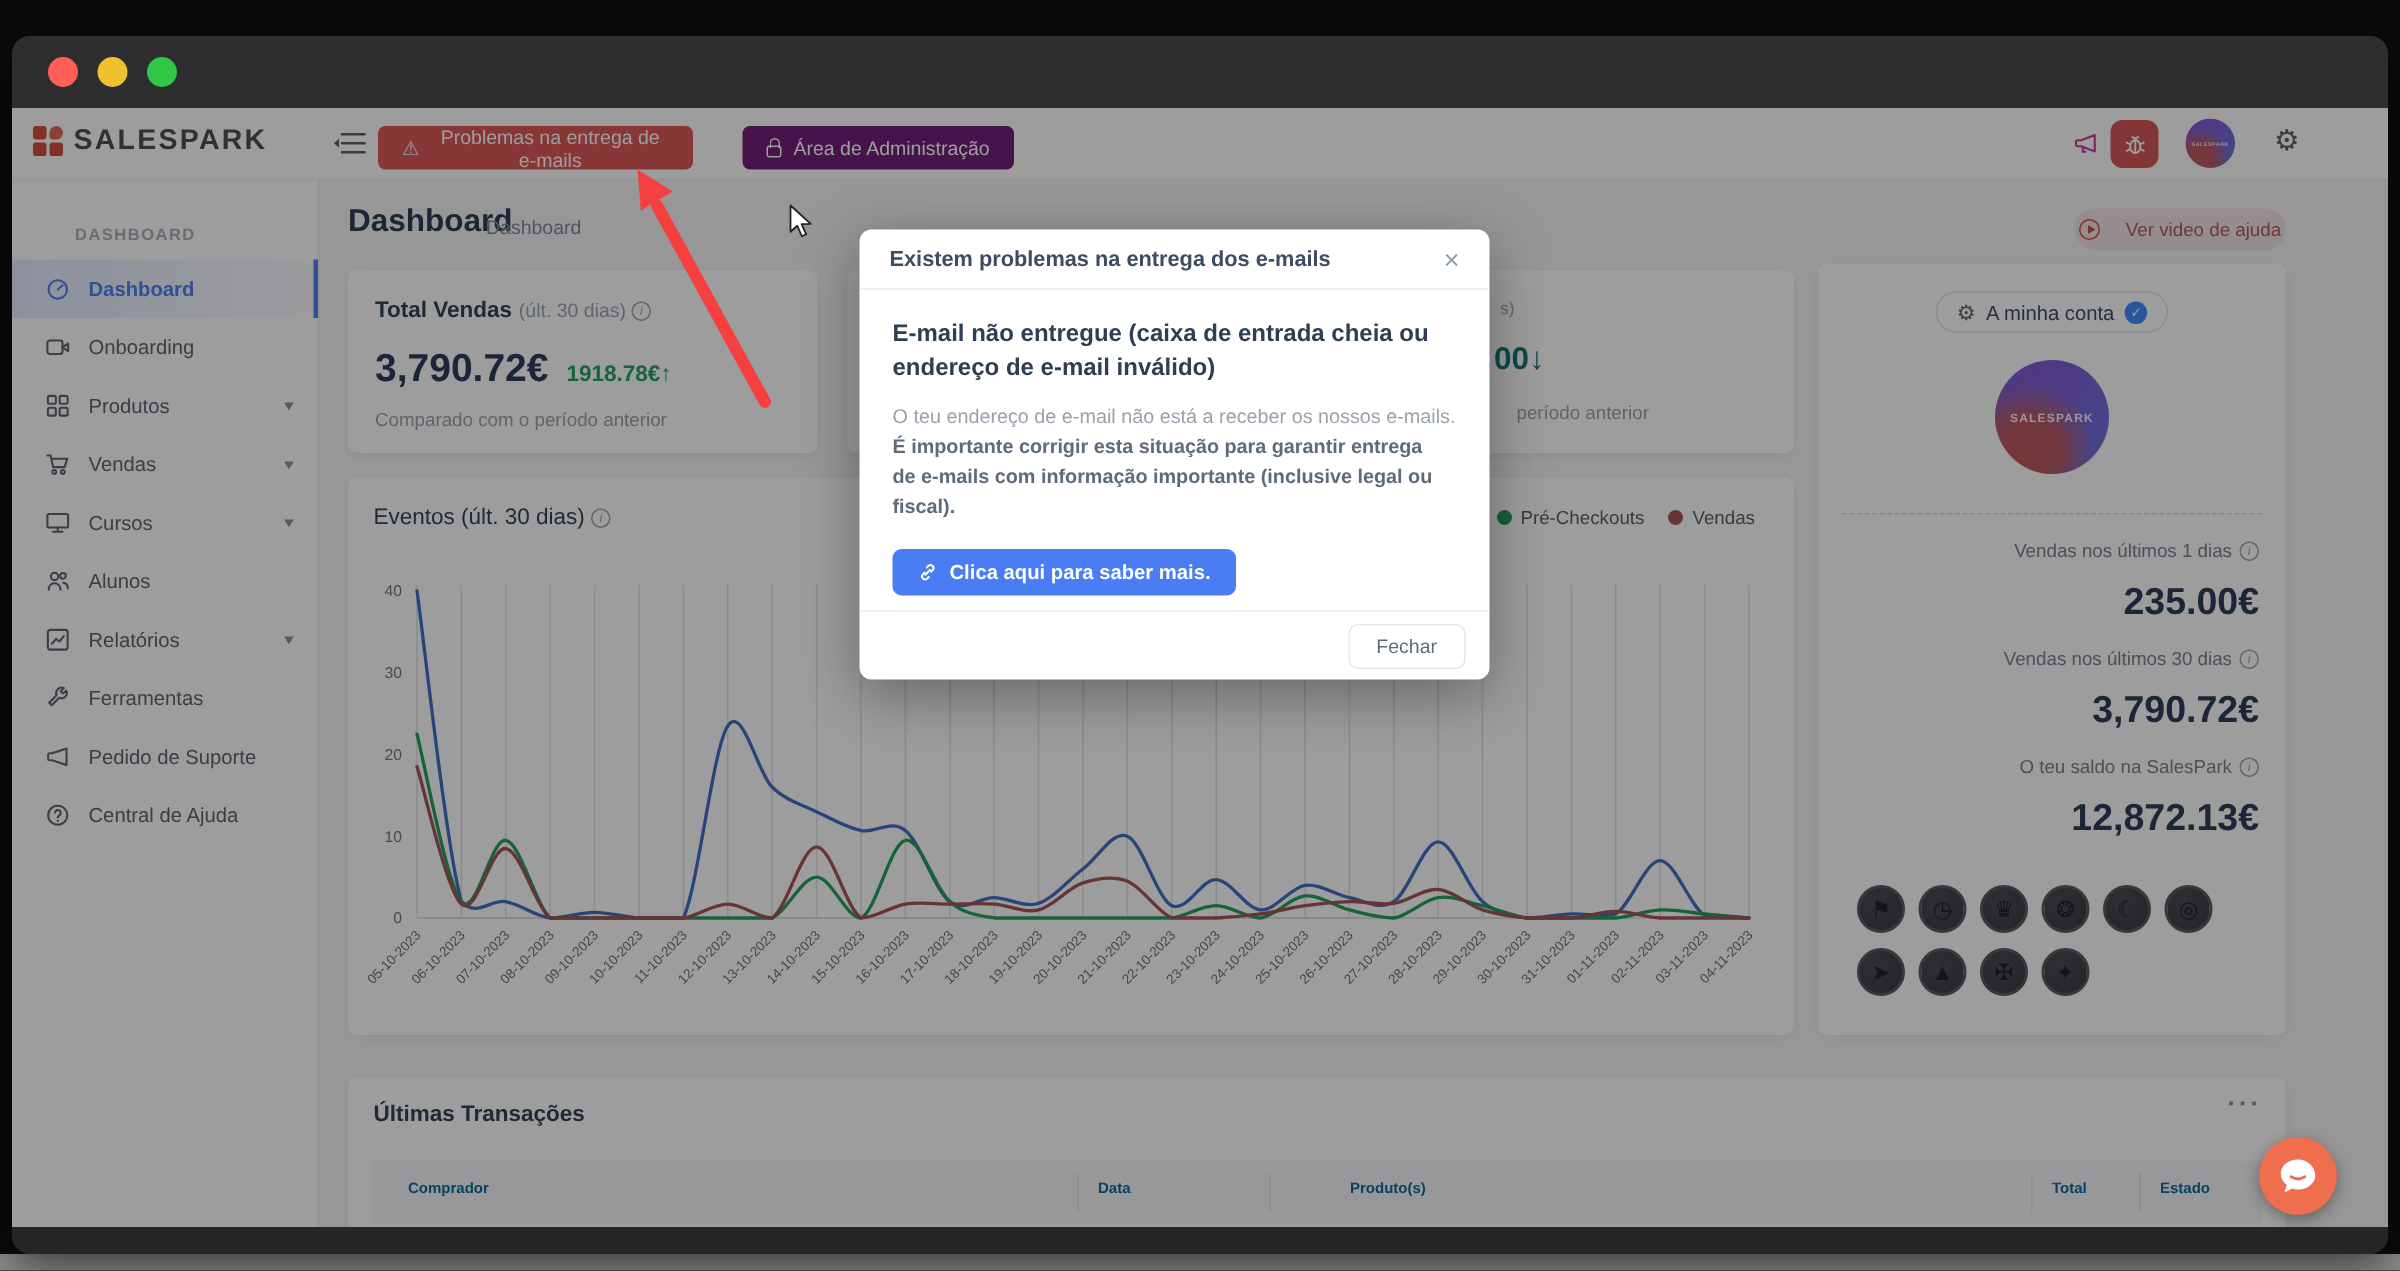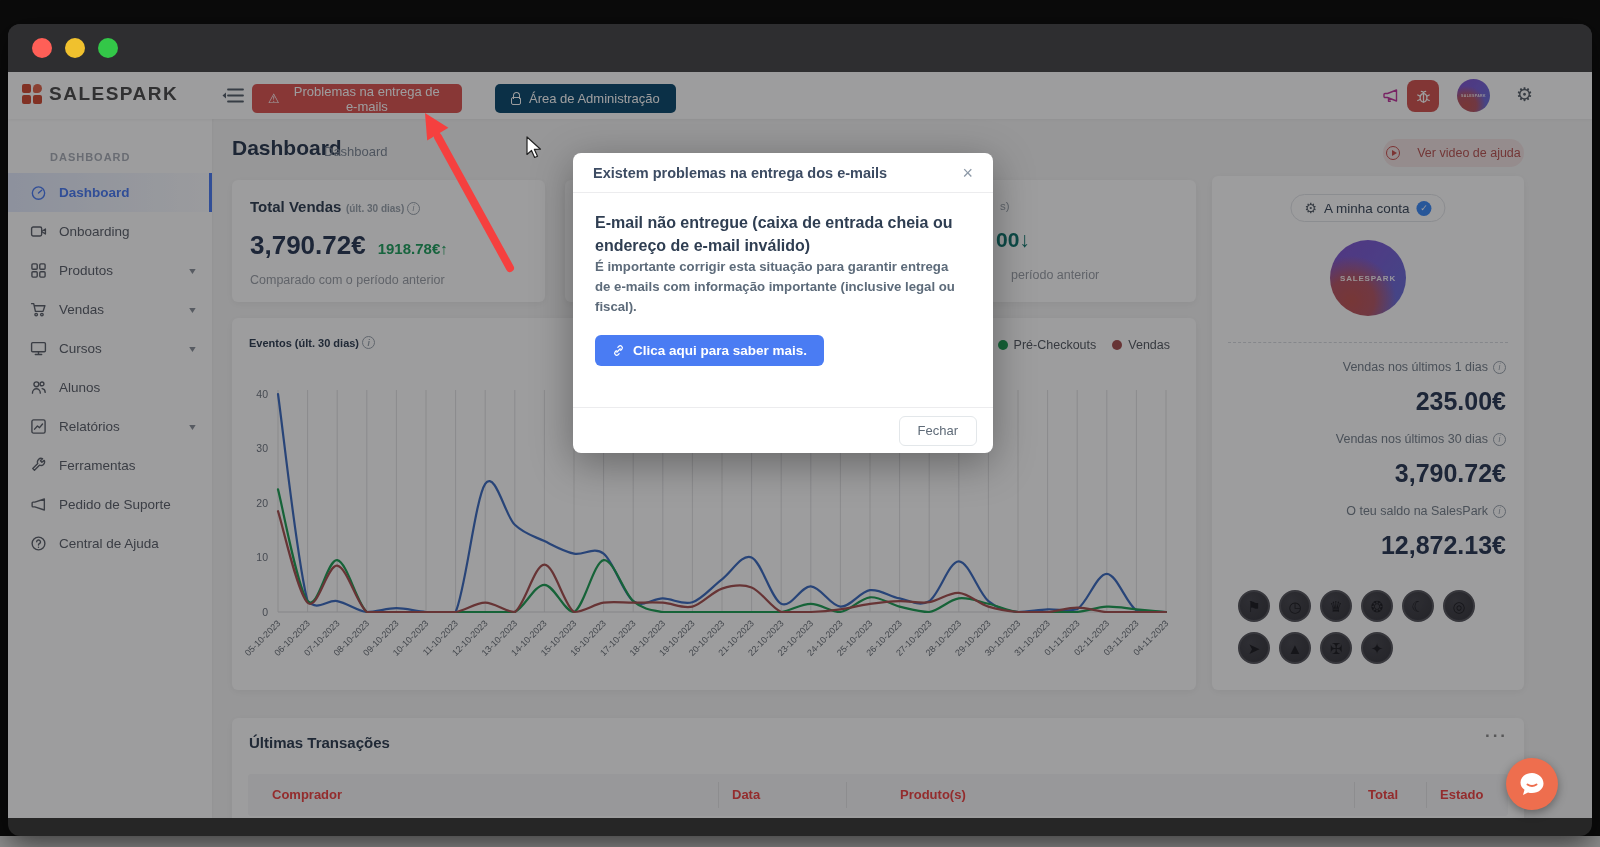--- a/index.html
+++ b/index.html
@@ -20,21 +20,21 @@
 
   .brand { position:absolute; left:14px; top:11px; display:flex; align-items:center; gap:7px; }
   .brand-mark { width:20px; height:20px; display:grid; grid-template-columns:9px 9px; grid-template-rows:9px 9px; gap:2px; }
   .brand-mark i { background:#d14b35; border-radius:2px; } .brand-mark i:nth-child(2){ background:#e0654c; border-radius:50% 50% 50% 2px; }
   .brand-text { font-size:19px; font-weight:bold; letter-spacing:1.5px; color:#4c4c4c; }
 
   .fold-icon { position:absolute; left:214px; top:15px; width:22px; height:17px; cursor:pointer; }
   .hdr-btn { position:absolute; top:12px; height:29px; border:none; border-radius:5px; color:#fff;
              font-size:13px; font-family:inherit; display:flex; align-items:center; gap:8px; padding:0 16px; cursor:pointer; }
   .btn-problems { left:244px; width:210px; background:#dd5553; justify-content:center; }
-  .btn-admin { left:487px; background:#0c4a6e;justify-content:flex-end; }
+  .btn-admin { left:487px; background:#701a75;justify-content:flex-end; }
   .warn-glyph { font-size:13px; line-height:1; }
   .lock { width:10px; height:8px; border:1.4px solid #fff; border-radius:2px; position:relative; margin-top:4px; }
   .lock::before { content:""; position:absolute; width:5.5px; height:6px; border:1.4px solid #fff; border-bottom:none;
                   border-radius:4px 4px 0 0; left:0.5px; top:-5.4px; }
 
   .hdr-right-icon { position:absolute; top:13px; }
   .icon-bug-btn { position:absolute; left:1399px; top:8px; width:32px; height:32px; background:#d35451; border-radius:8px;
                   display:flex; align-items:center; justify-content:center; cursor:pointer; }
   .avatar-mini { position:absolute; left:1449px; top:7px; width:33px; height:33px; border-radius:50%;
                  display:flex; align-items:center; justify-content:center; cursor:pointer; }
@@ -63,35 +63,35 @@
   .play { width:14px; height:14px; border:1.4px solid #c9504e; border-radius:50%; position:relative; }
   .play::after { content:""; position:absolute; left:4.5px; top:3px; border-left:5px solid #c9504e;
                  border-top:3.2px solid transparent; border-bottom:3.2px solid transparent; }
 
   
   .card { position:absolute; background:#fff; border-radius:6px; box-shadow:0 2px 8px rgba(0,0,0,.06); }
   .stat1 { left:224px; top:108px; width:313px; height:122px; padding:18px 18px; }
   .stat2 { left:557px; top:108px; width:313px; height:122px; }
   .stat3 { left:890px; top:108px; width:298px; height:122px; }
   .stat-title { font-size:15px; font-weight:bold; color:#2f3e52; }
-  .stat-period { font-size:10px; color:#9aa3ad; font-weight:bold; }
+  .stat-period { font-size:13px; color:#9aa3ad; font-weight:normal; }
   .stat-value-row { margin-top:14px; display:flex; align-items:baseline; gap:12px; }
   .stat-value { font-size:26px; font-weight:bold; color:#2b3a55; }
   .stat-delta-up { font-size:15px; font-weight:bold; color:#21a05f; }
   .stat-caption { margin-top:12px; font-size:12.5px; color:#9a9fa7; }
   .info { display:inline-flex; width:13px; height:13px; border:1.2px solid #9aa3ad; border-radius:50%;
           align-items:center; justify-content:center; color:#9aa3ad; font-size:8.5px; vertical-align:1px; }
   .info::after { content:"i"; font-style:italic; }
   .frag-title { position:absolute; left:102px; top:20px; font-size:11.5px; color:#9aa3ad; }
   .frag-value { position:absolute; left:98px; top:48px; font-size:21px; font-weight:bold; color:#0f766e; }
   .frag-caption { position:absolute; left:113px; top:88px; font-size:12.5px; color:#9a9fa7; }
 
   
   .chartcard { left:224px; top:246px; width:964px; height:372px; }
-  .chart-title { position:absolute; left:17px; top:18px; font-size:11px; font-weight:bold; color:#2f3e52; }
+  .chart-title { position:absolute; left:17px; top:18px; font-size:15px; font-weight:normal; color:#2f3e52; }
   .legend { position:absolute; right:26px; top:20px; display:flex; gap:16px; }
   .legend-item { display:flex; align-items:center; gap:6px; font-size:12.5px; color:#555b63; }
   .legend-dot { width:10px; height:10px; border-radius:50%; }
   .chart-svg { position:absolute; left:10px; top:62px; }
 
   
   .acctcard { left:1204px; top:104px; width:312px; height:514px; }
   .acct-btn { position:absolute; left:50%; transform:translateX(-50%); top:18px; height:28px; border:1px solid #e2e4e8;
               border-radius:15px; background:#fff; display:flex; align-items:center; gap:7px; padding:0 13px;
               font-size:13.5px; color:#3c4a5c; font-family:inherit; cursor:pointer; white-space:nowrap; }
@@ -109,21 +109,21 @@
   .badge-row { display:flex; gap:9px; margin-bottom:10px; }
   .badge { width:32px; height:32px; border-radius:50%; background:radial-gradient(circle at 35% 30%, #47474e, #35353b);
            border:2px solid #55555c; display:flex; align-items:center; justify-content:center;
            color:#1d1d22; font-size:15px; line-height:1; }
 
   
   .txcard { left:224px; top:646px; width:1292px; height:160px; }
   .tx-title { position:absolute; left:17px; top:16px; font-size:15px; font-weight:bold; color:#2f3e52; }
   .tx-dots { position:absolute; right:16px; top:8px; font-size:17px; font-weight:bold; color:#8b8b8b; letter-spacing:2px; cursor:pointer; }
   .tx-head { position:absolute; left:16px; right:16px; top:56px; height:42px; background:#f7f7f8; border-radius:3px; }
-  .tx-col { position:absolute; top:13px; font-size:13px; font-weight:bold; color:#ef4444; }
+  .tx-col { position:absolute; top:13px; font-size:10px; font-weight:bold; color:#0369a1; }
   .tx-div { position:absolute; top:8px; bottom:8px; width:1px; background:#e4e4e6; }
 
   
   .dim { position:absolute; inset:0; background:rgba(10,10,12,.4); z-index:50; }
   .modal { position:absolute; left:565px; top:81px; width:420px; height:300px; background:#fff; border-radius:8px;
            box-shadow:0 10px 40px rgba(0,0,0,.35); z-index:60; }
   .modal-head { height:40px; display:flex; align-items:center; justify-content:space-between;
                 padding:0 20px; border-bottom:1px solid #ececee; }
   .modal-title { font-size:14.5px; font-weight:bold; color:#3d4c63; }
   .modal-x { font-size:18px; color:#8e9aa8; cursor:pointer; line-height:1; }
@@ -486,20 +486,21 @@
       </div>
 
       <div class="dim"></div>
       <div class="modal">
         <div class="modal-head">
           <span class="modal-title">Existem problemas na entrega dos e-mails</span>
           <span class="modal-x">×</span>
         </div>
         <div class="modal-body">
           <div class="modal-h">E-mail não entregue (caixa de entrada cheia ou endereço de e-mail inválido)</div>
+          <div class="modal-p1">O teu endereço de e-mail não está a receber os nossos e-mails.</div>
           <div class="modal-p2">É importante corrigir esta situação para garantir entrega de e-mails com informação importante (inclusive legal ou fiscal).</div>
           <button class="modal-cta">
             <svg width="13" height="13" viewBox="0 0 14 14">
               <path d="M5.2 8.8 L8.8 5.2 M6.3 3.6l1.2-1.2a2.2 2.2 0 0 1 3.1 3.1L9.4 6.7 M7.7 10.4l-1.2 1.2a2.2 2.2 0 0 1-3.1-3.1l1.2-1.2" stroke="#fff" fill="none" stroke-width="1.4" stroke-linecap="round"></path>
             </svg>
             <span>Clica aqui para saber mais.</span>
           </button>
         </div>
         <div class="modal-foot">
           <button class="btn-fechar">Fechar</button>

